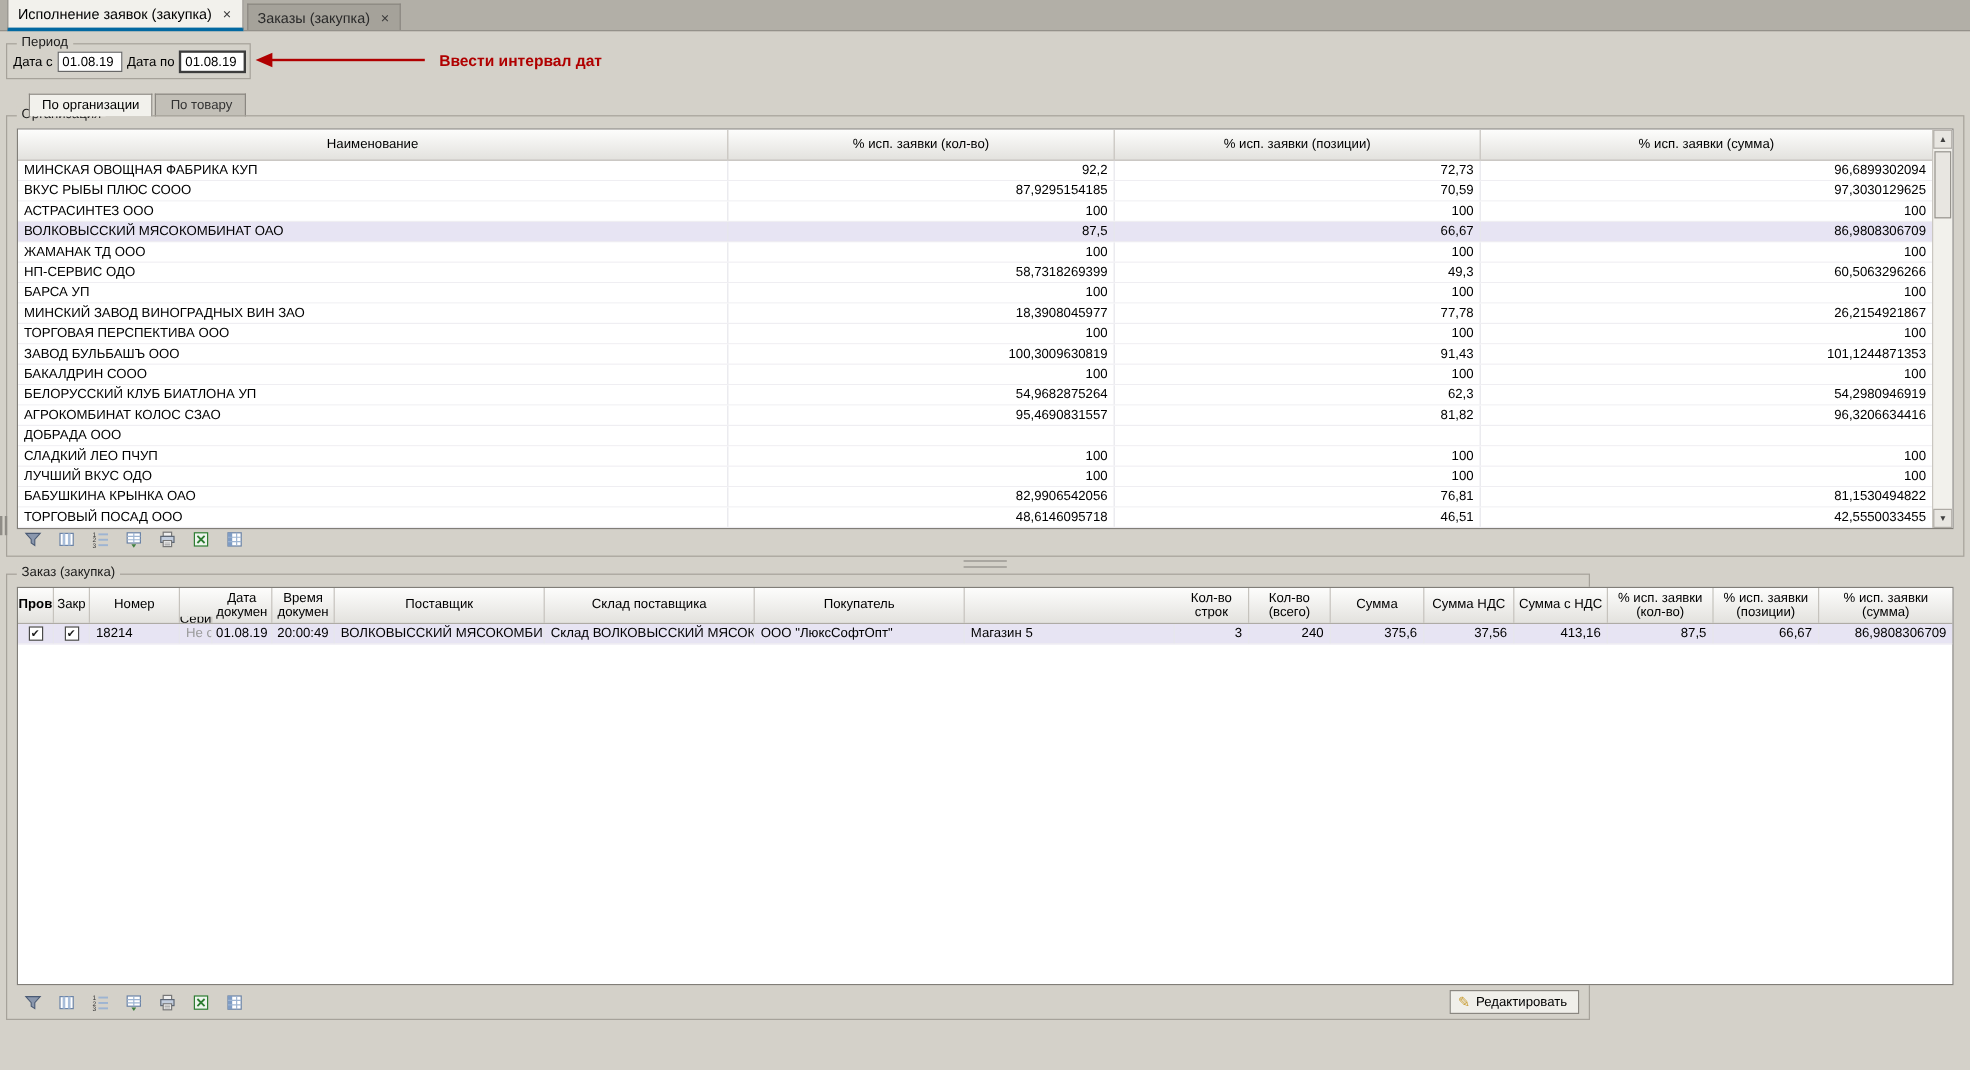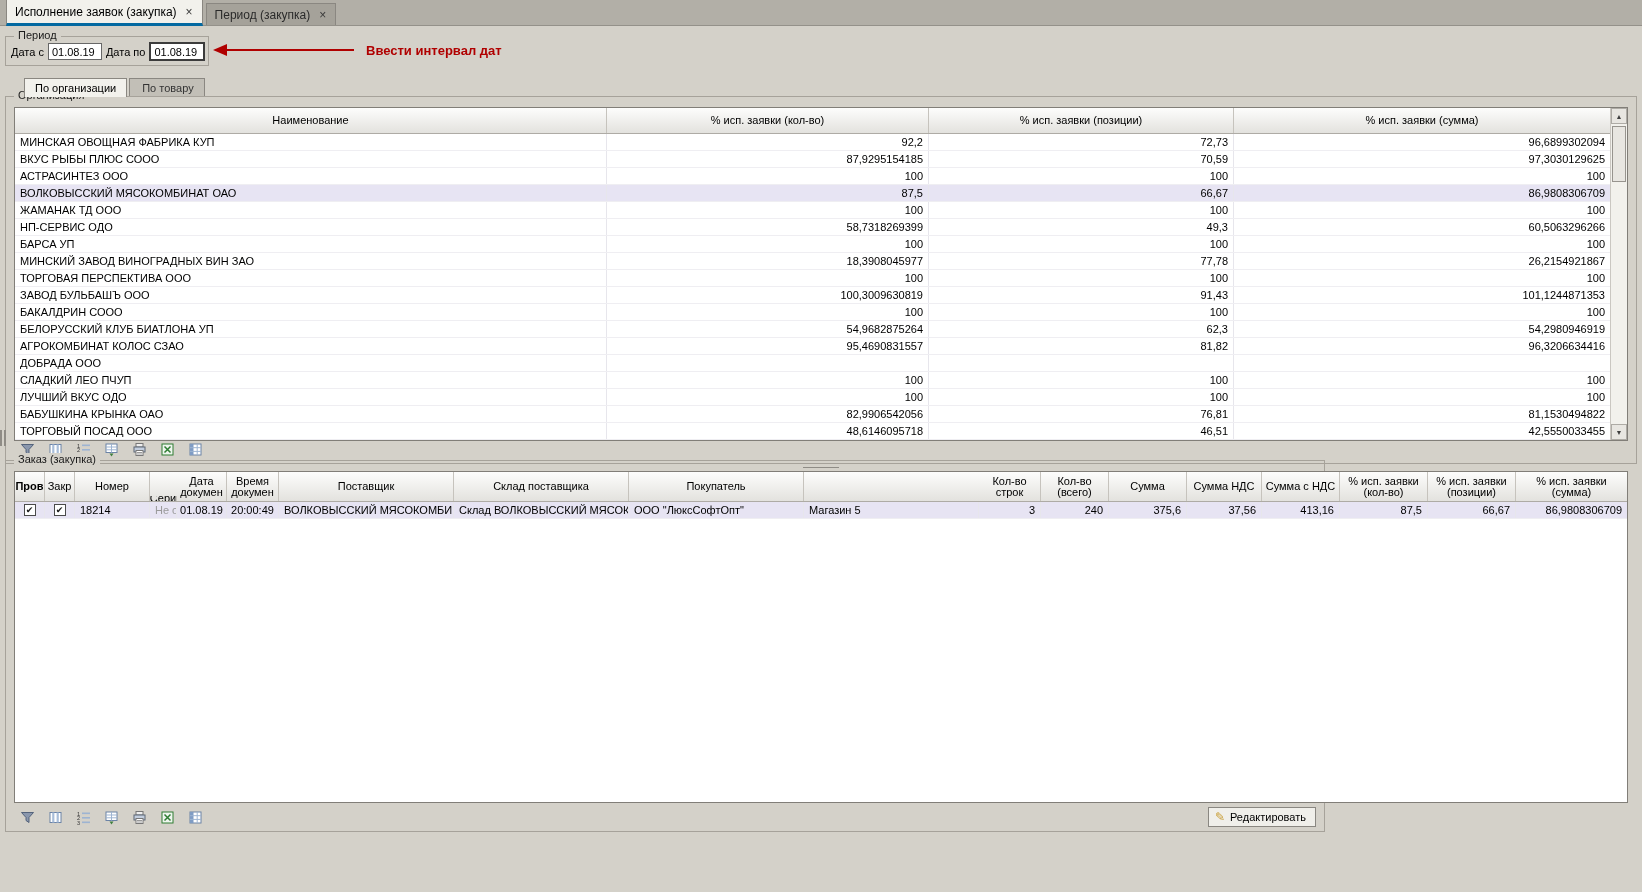--- a/index.html
+++ b/index.html
@@ -31,21 +31,21 @@
   #arrow-line{position:absolute;left:226px;top:49px;width:128px;height:2px;background:#b00000;}
   #annotation-text{position:absolute;left:366px;top:43px;font-size:13px;font-weight:bold;color:#b00000;}
 
   
   #viewtabs{position:absolute;left:24px;top:78px;display:flex;align-items:flex-end;}
   .vtab{padding:3px 10px;border:1px solid #8a8781;border-bottom:none;font-size:11px;}
   .vtab.active{background:#f2f1ec;position:relative;z-index:2;}
   .vtab.inactive{background:#c2bfb7;color:#333;margin-left:2px;padding-left:12px;}
 
   #org-box{left:5px;top:96px;width:1632px;height:368px;}
-  #orders-box{left:5px;top:460px;width:1320px;height:372px;}
+  #orders-box{left:5px;top:478px;width:1320px;height:372px;}
 
   .grid-wrap{position:absolute;background:#fff;border:1px solid #817e78;box-sizing:border-box;overflow:hidden;}
   #org-grid{left:8px;top:10px;width:1614px;height:334px;}
   #orders-grid{left:8px;top:10px;width:1614px;height:332px;}
   #org-grid .grid-content{position:absolute;left:0;top:0;right:17px;bottom:0;overflow:hidden;}
 
   .vscroll{position:absolute;right:0;top:0;bottom:0;width:17px;background:#f2f1ec;border-left:1px solid #cac7c1;box-sizing:border-box;}
   .sb-btn{position:absolute;left:0;width:16px;height:16px;background:#e8e6e1;border:1px solid #aeaba5;
           box-sizing:border-box;display:flex;align-items:center;justify-content:center;font-size:7px;color:#3f3f3f;}
   .sb-btn.up{top:0;}
@@ -91,21 +91,21 @@
 <body>
 
 <div id="app">
 
   <div id="tabbar">
     <div class="tab active">
       <span>Исполнение заявок (закупка)</span>
       <span class="tab-close">×</span>
     </div>
     <div class="tab inactive">
-      <span>Период (закупка)</span>
+      <span>Заказы (закупка)</span>
       <span class="tab-close">×</span>
     </div>
   </div>
 
   <div id="period-box" class="groupbox">
     <div class="gb-legend">Период</div>
     <div class="period-inner">
       <span class="date-label">Дата с</span>
       <input class="date-input" value="01.08.19" style="">
       <span class="date-label">Дата по</span>

